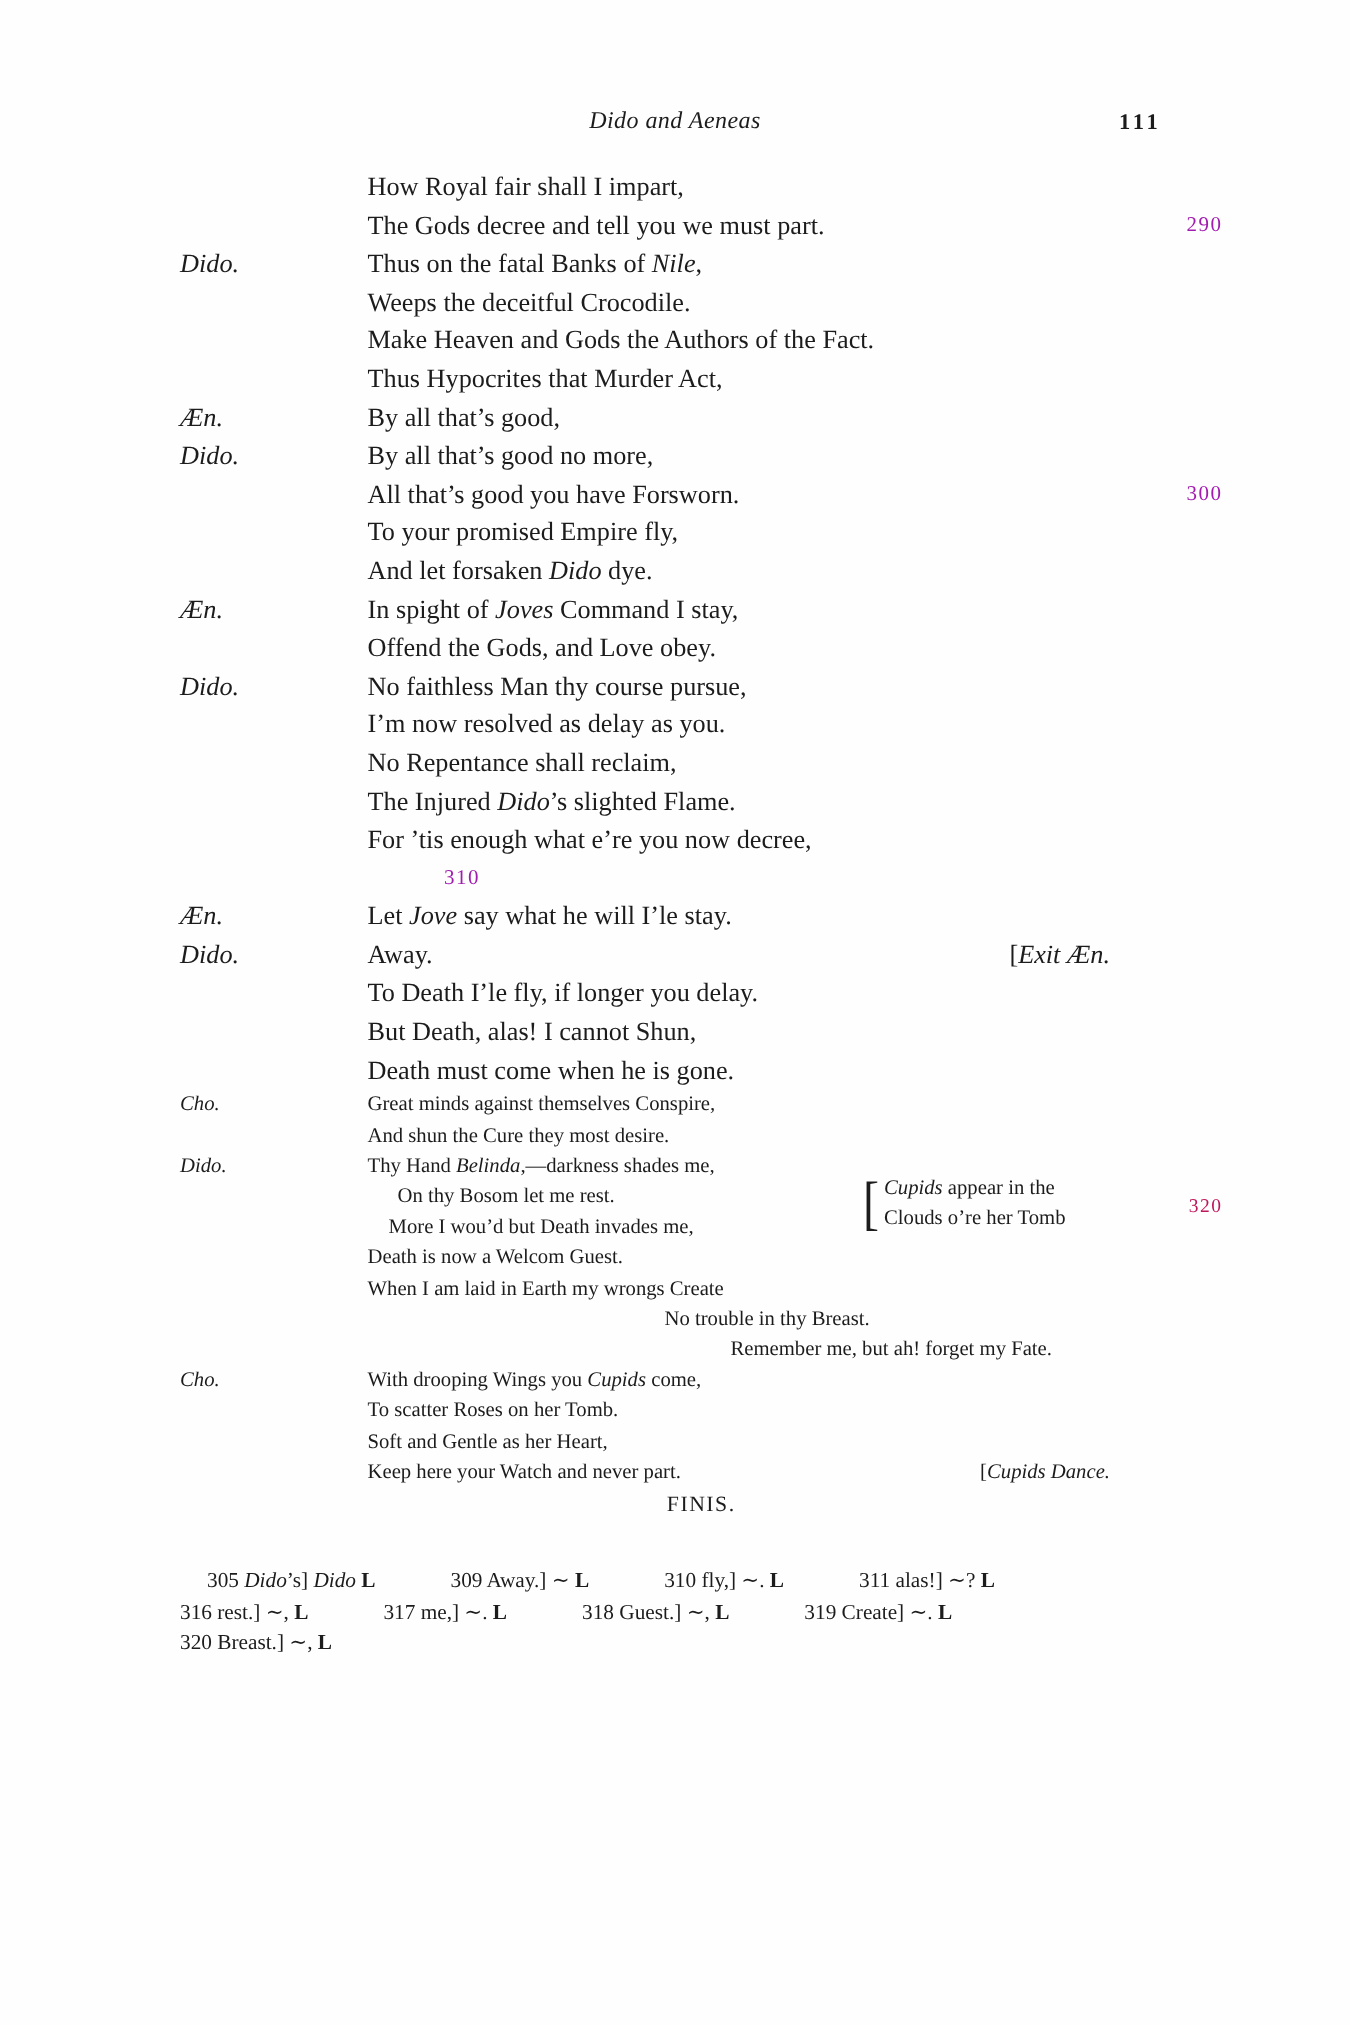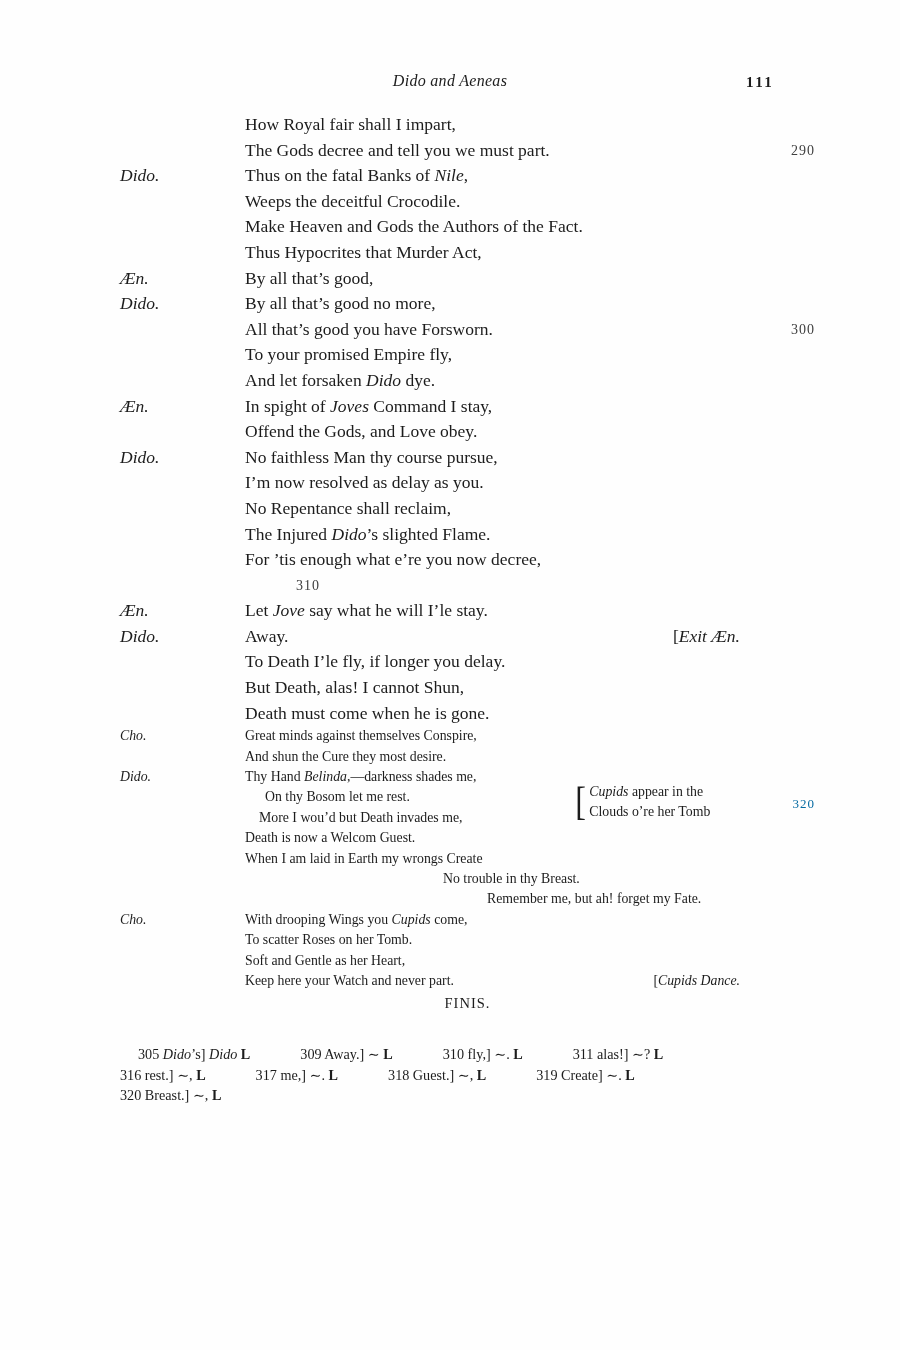--- a/index.html
+++ b/index.html
@@ -18,37 +18,37 @@
   }
   .page-num{
     position:absolute;top:74px;left:746px;
     font-size:15px;letter-spacing:2.5px;font-weight:bold;
   }
   .lines{position:absolute;left:120px;top:112px;width:695px;}
   .line{display:flex;height:25.6px;line-height:25.6px;font-size:17.5px;}
   .line .sp{width:125px;flex:none;font-style:italic;}
   .line .tx{width:495px;flex:none;position:relative;white-space:nowrap;}
   .line .rd{position:absolute;right:0;top:0;}
-  .line .nm{width:75px;flex:none;text-align:right;font-size:14px;letter-spacing:1px;color:#404040;}
+  .line .nm{width:75px;flex:none;text-align:right;font-size:14px;letter-spacing:1px;color:#a21caf;}
   .line.sm{height:20.4px;line-height:20.4px;font-size:13.8px;}
   .line.sm .nm{font-size:13px;}
   .it{font-style:italic;}
   .bd{font-weight:bold;}
   .stagenote{
     position:absolute;left:574px;top:781px;
     display:flex;align-items:center;
     font-size:13.8px;line-height:20.5px;
   }
   .stagenote .brace{
     font-size:40px;line-height:42px;font-weight:300;
     margin-right:2px;transform:scaleX(.8);
   }
   .sn-num{
     position:absolute;right:85px;top:796px;
-    font-size:13px;letter-spacing:1px;color:#0369a1;
+    font-size:13px;letter-spacing:1px;color:#be185d;
   }
   .finis{
     position:absolute;left:120px;top:995px;width:695px;
     text-align:center;font-size:14.5px;letter-spacing:1px;
   }
   .apparatus{
     position:absolute;left:120px;top:1044px;width:720px;
     font-size:14.2px;line-height:20.6px;
   }
   .app-row{white-space:nowrap;}

